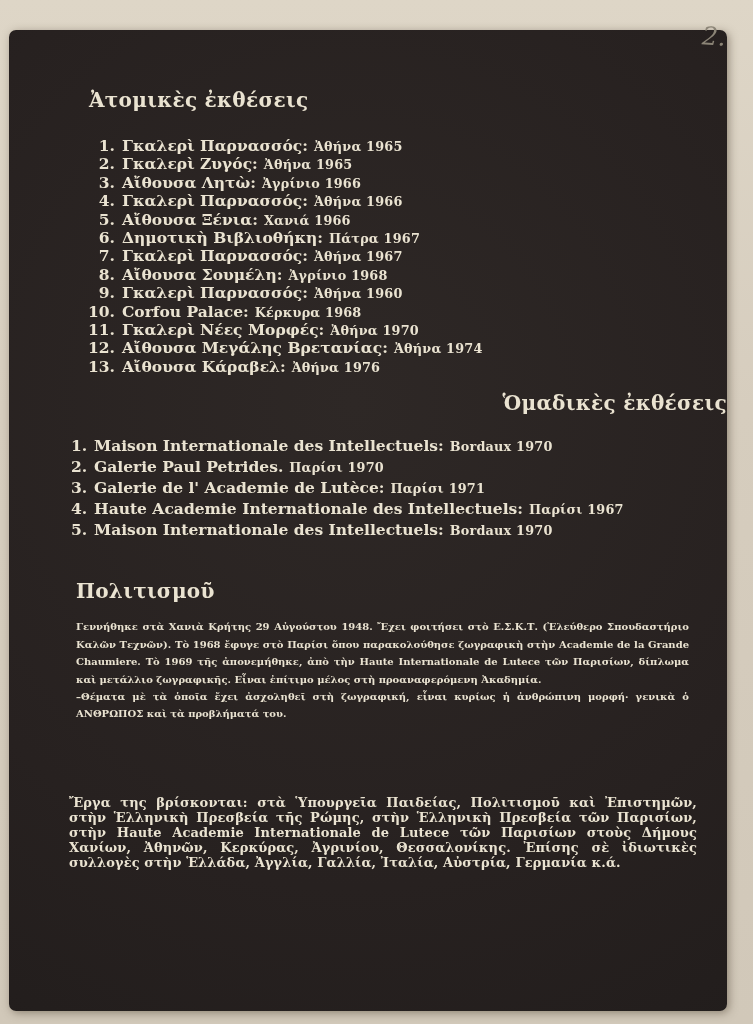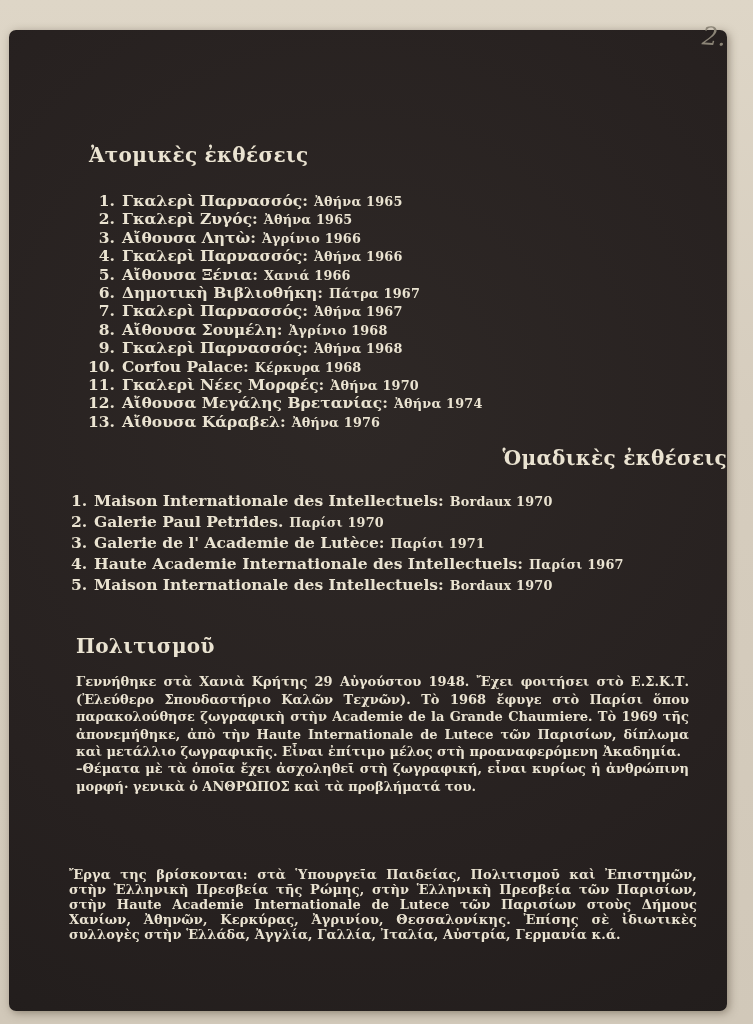--- a/index.html
+++ b/index.html
@@ -13,38 +13,38 @@
     position: relative; width: 753px; height: 1024px;
     background: linear-gradient(180deg, #ded6c7 0%, #d6cdbe 40%, #d1c8b9 100%);
   }
   .page {
     position: absolute; left: 9px; top: 30px; width: 718px; height: 981px;
     background: radial-gradient(ellipse 120% 90% at 48% 38%, #2e2826 0%, #272120 55%, #1f1b1a 100%);
     border-radius: 7px;
     box-shadow: 2px 2px 8px rgba(80, 65, 50, .5);
     color: #eae3d1;
   }
-  .content { position: relative; height: 100%; padding: 115px 0 0 0; overflow: hidden; }
+  .content { position: relative; height: 100%; padding: 60px 0 0 0; overflow: hidden; }
   h2 { font-size: 20px; font-weight: 700; letter-spacing: .3px; margin: 0; line-height: 20px; }
   .h-solo  { margin: 0 0 27px 80px; }
   .h-group { margin: 17px 0 23px 64px; text-align: right; }
   .h-bio   { margin: 40px 0 17px 67px; }
   .list { list-style: none; margin: 0; padding: 0; }
   .list .row { white-space: nowrap; }
   .solo-list  { padding-left: 78px; }
   .solo-list .row  { line-height: 17.4px; }
   .group-list { padding-left: 62px; }
   .group-list .row { line-height: 20px; }
   .num { display: inline-block; text-align: right; font-weight: 700; font-size: 15.5px; }
   .solo-list .num  { width: 28px; }
   .group-list .num { width: 16px; }
   .venue  { font-weight: 700; font-size: 15.5px; margin-left: 7px; }
   .detail { font-weight: 700; font-size: 12.8px; margin-left: 6px; letter-spacing: .2px; }
   .bio-text {
-    font-weight: 700; font-size: 13px; line-height: 17.4px;
+    font-weight: 700; font-size: 10px; line-height: 17.4px;
     text-align: justify; margin: 0 38px 0 67px;
   }
   .bio-p1 { margin-bottom: 0; }
   .bio-p2 { margin-top: 0; }
   .works {
     font-weight: 700; font-size: 13px; line-height: 15px;
     text-align: justify; margin: 72px 30px 0 60px; letter-spacing: .1px;
   }
   .pencil {
     position: absolute; left: 702px; top: 22px;
@@ -90,21 +90,21 @@
 
           <li class="row">
             <span class="num">7.</span><span class="venue">Γκαλερὶ Παρνασσός:</span><span class="detail">Ἀθήνα 1967</span>
           </li>
 
           <li class="row">
             <span class="num">8.</span><span class="venue">Αἴθουσα Σουμέλη:</span><span class="detail">Ἀγρίνιο 1968</span>
           </li>
 
           <li class="row">
-            <span class="num">9.</span><span class="venue">Γκαλερὶ Παρνασσός:</span><span class="detail">Ἀθήνα 1968</span>
+            <span class="num">9.</span><span class="venue">Γκαλερὶ Παρνασσός:</span><span class="detail">Ἀθήνα 1960</span>
           </li>
 
           <li class="row">
             <span class="num">10.</span><span class="venue">Corfou Palace:</span><span class="detail">Κέρκυρα 1968</span>
           </li>
 
           <li class="row">
             <span class="num">11.</span><span class="venue">Γκαλερὶ Νέες Μορφές:</span><span class="detail">Ἀθήνα 1970</span>
           </li>
 

